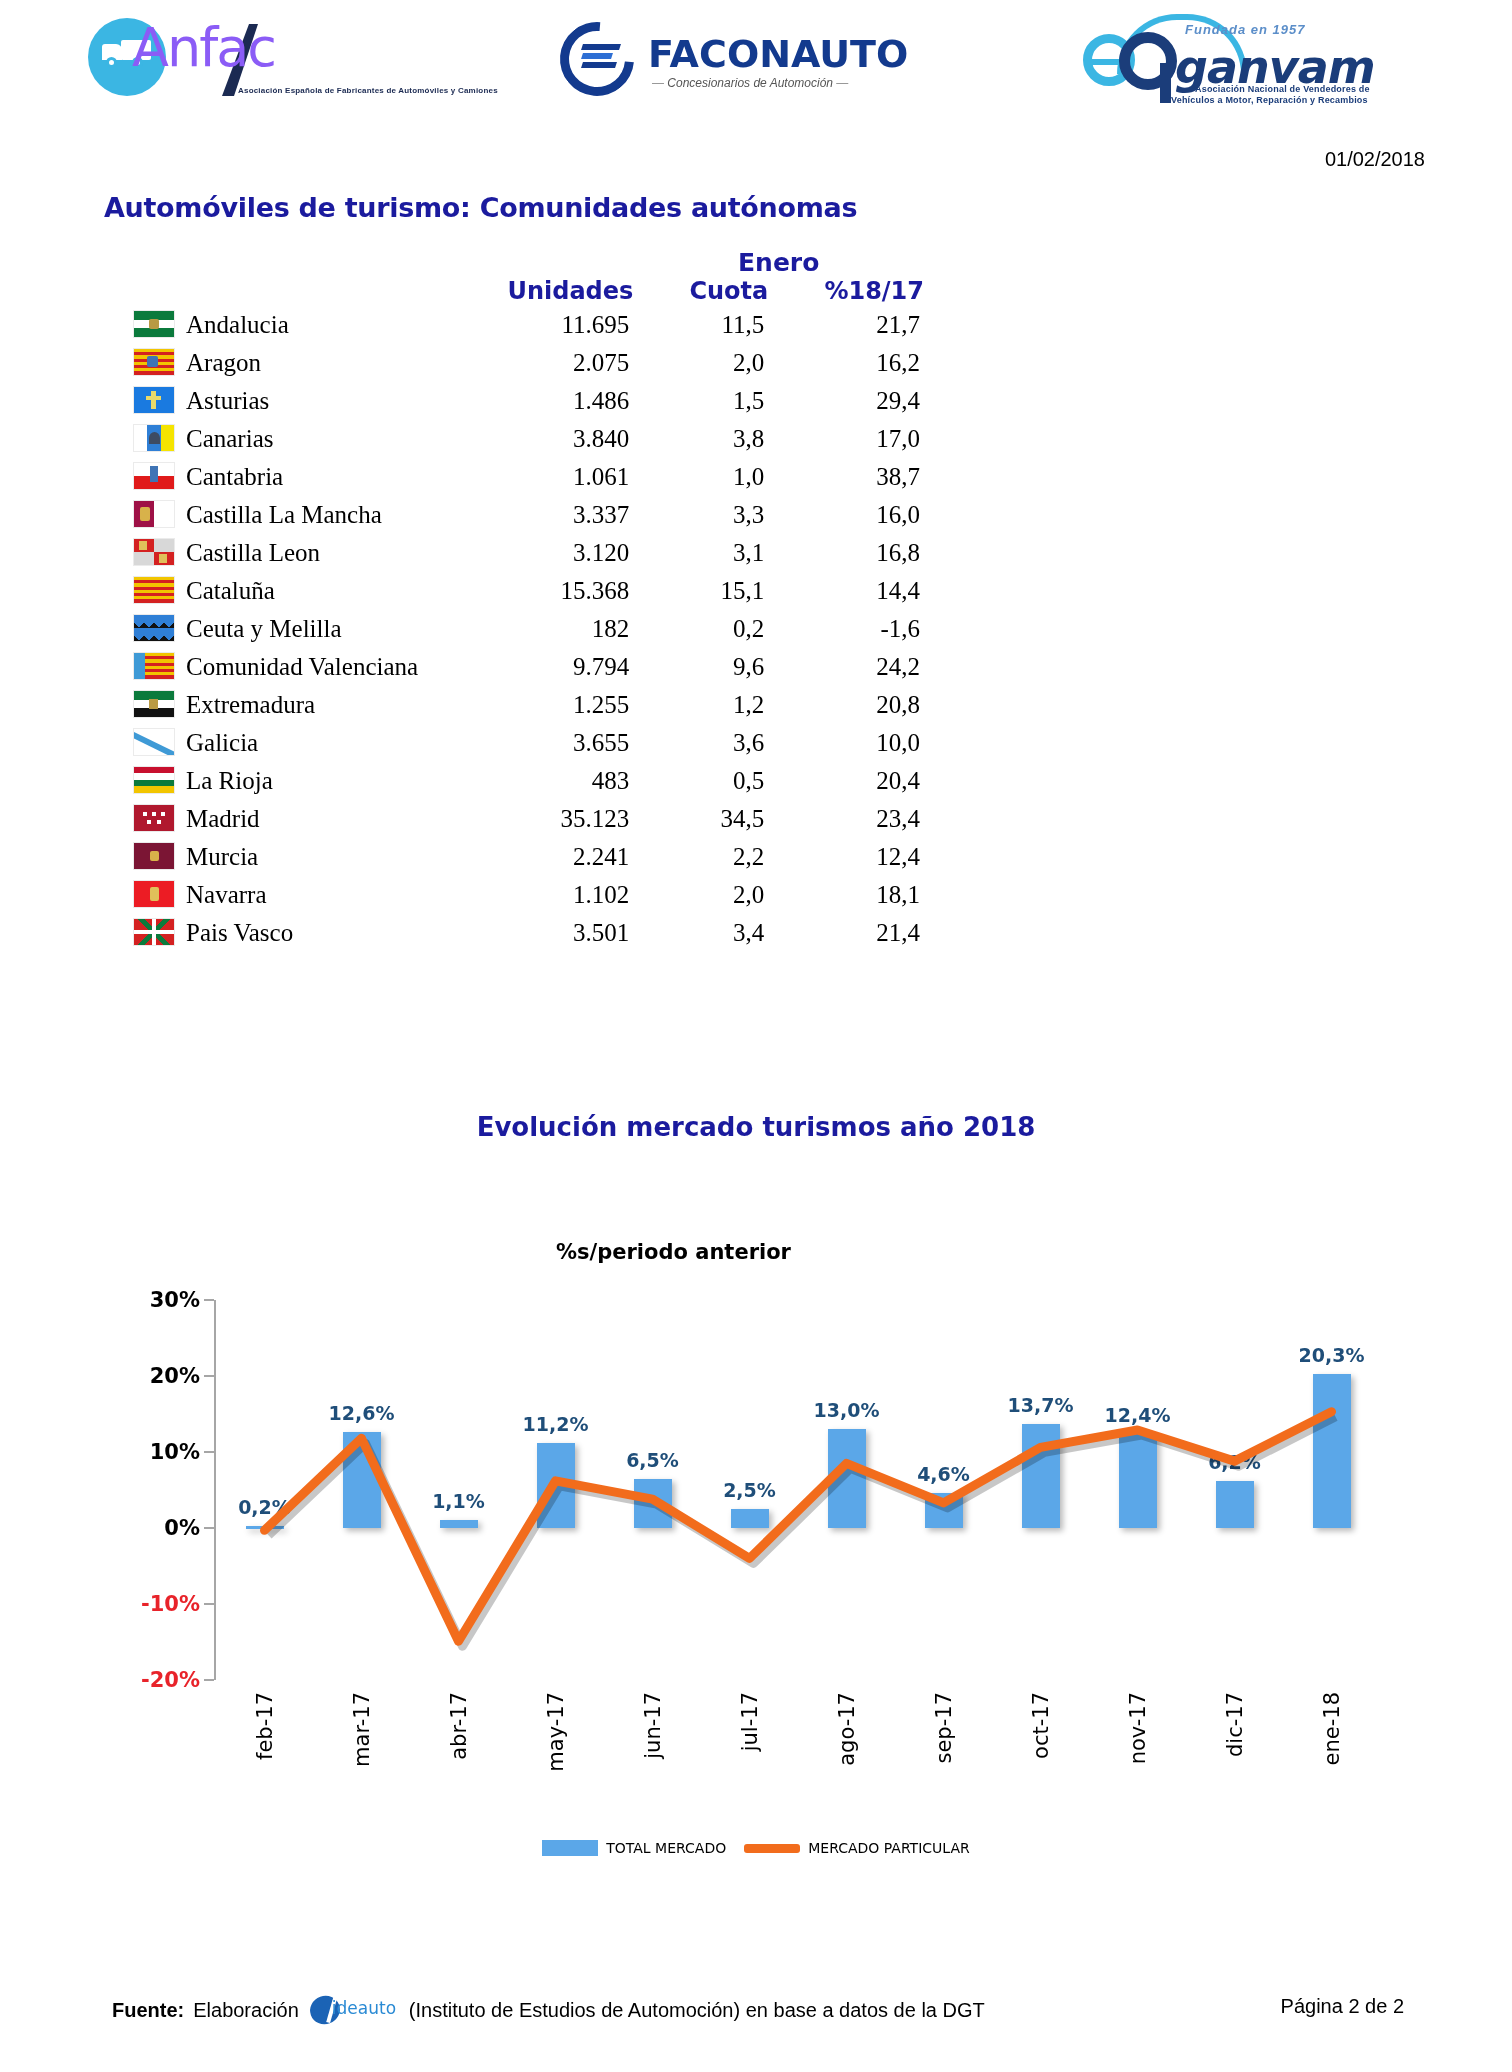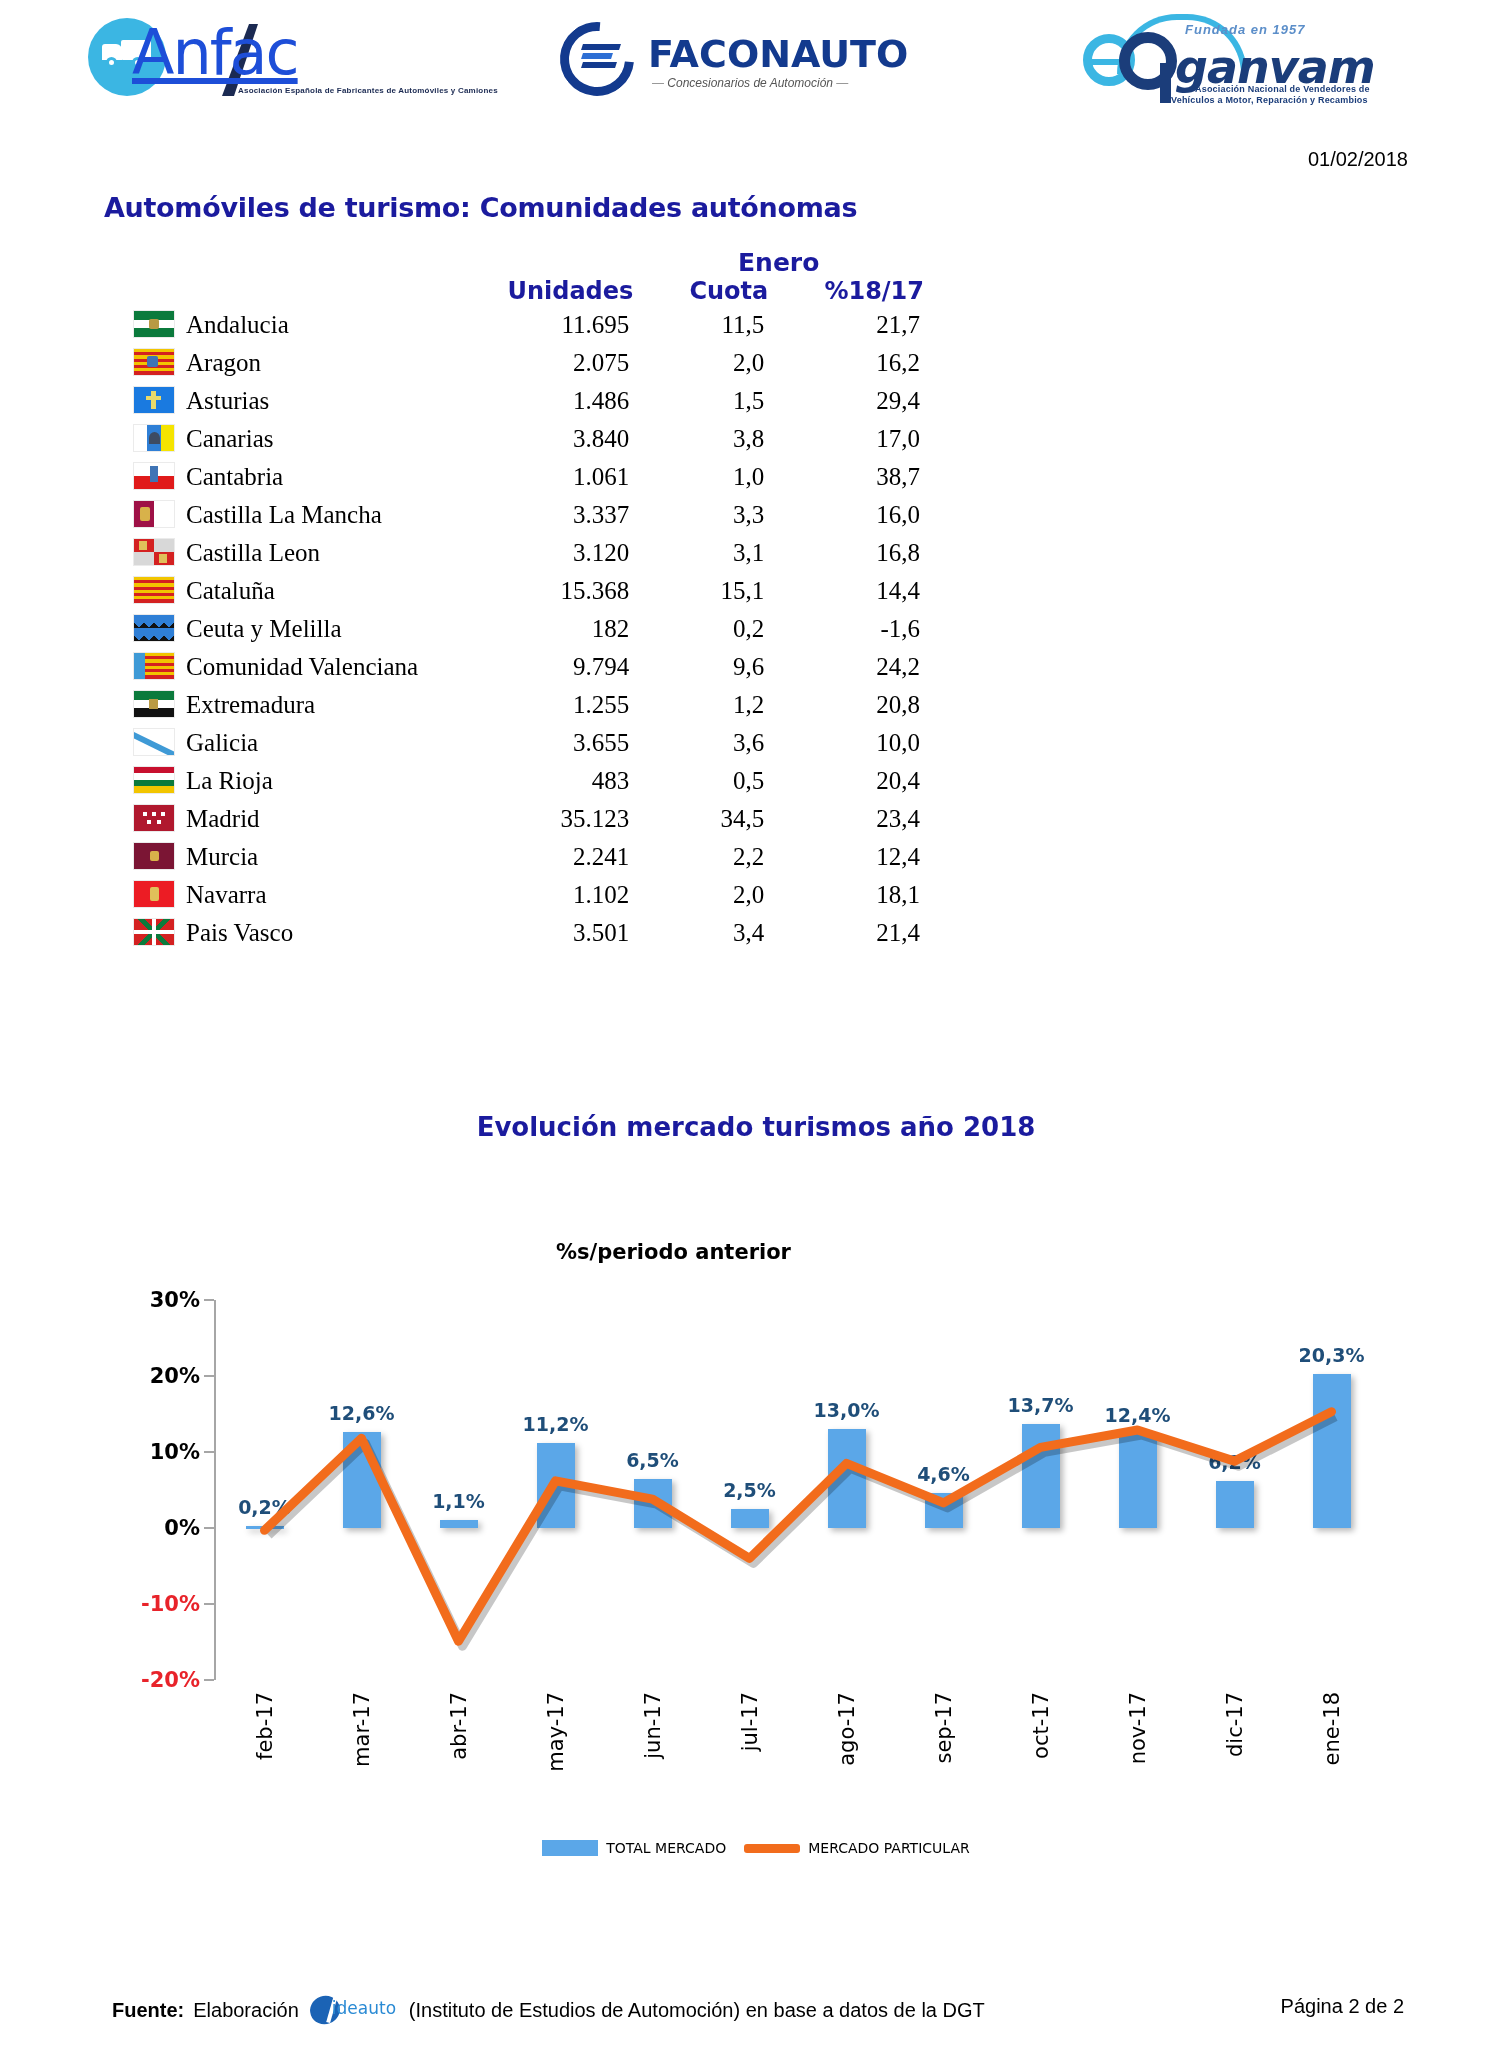--- a/index.html
+++ b/index.html
@@ -29,22 +29,22 @@
   }
   .anfac-truck {
     position:absolute; left:14px; top:26px; width:50px; height:30px;
   }
   .anfac-truck .cab { position:absolute; left:0; top:4px; width:20px; height:16px; background:#fff; border-radius:3px 6px 0 0;}
   .anfac-truck .body { position:absolute; left:19px; top:0px; width:30px; height:20px; background:#fff; border-radius:2px;}
   .anfac-truck .w1, .anfac-truck .w2 { position:absolute; bottom:2px; width:11px;height:11px;border-radius:50%;background:#fff;border:3px solid #3bb6e3;}
   .anfac-truck .w1 { left:4px;} .anfac-truck .w2 { left:30px;}
   .anfac-word {
     position:absolute; left:44px; top:2px;
-    font-size:62px; font-weight:400; letter-spacing:-2px;
-    color:#1d4ed8; font-family:"DejaVu Sans", sans-serif;text-decoration:underline;
+    font-size:54px; font-weight:400; letter-spacing:-2px;
+    color:#8b5cf6; font-family:"DejaVu Sans", sans-serif;
   }
   .anfac-sub {
     position:absolute; left:150px; top:72px;
     font-size:8px; color:#1b2a52; letter-spacing:0.2px; font-weight:600;
     white-space:nowrap;
   }
   .anfac-swoosh {
     position:absolute; left:128px; top:10px; width:60px; height:72px;
     background:#1b2a52;
     clip-path: polygon(10% 100%, 55% 0%, 70% 0%, 30% 100%);
@@ -100,21 +100,21 @@
   }
   .gv-sub1, .gv-sub2 {
     position:absolute; font-size:9px; font-weight:bold; color:#1b3d7a;
     white-space:nowrap; letter-spacing:0.2px;
   }
   .gv-sub1 { left:120px; top:74px; }
   .gv-sub2 { left:96px; top:85px; }
 
   
   .doc-date {
-    position:absolute; right:104px; top:148px;
+    position:absolute; right:87px; top:148px;
     font-size:20px; font-family:"Liberation Sans", sans-serif; color:#000;
   }
 
   
   .section-title {
     position:absolute; left:104px; top:192px;
     font-size:27px; font-weight:bold; color:#1b1b9e;
     font-family:"DejaVu Sans", sans-serif;
     letter-spacing:-0.3px;
   }

